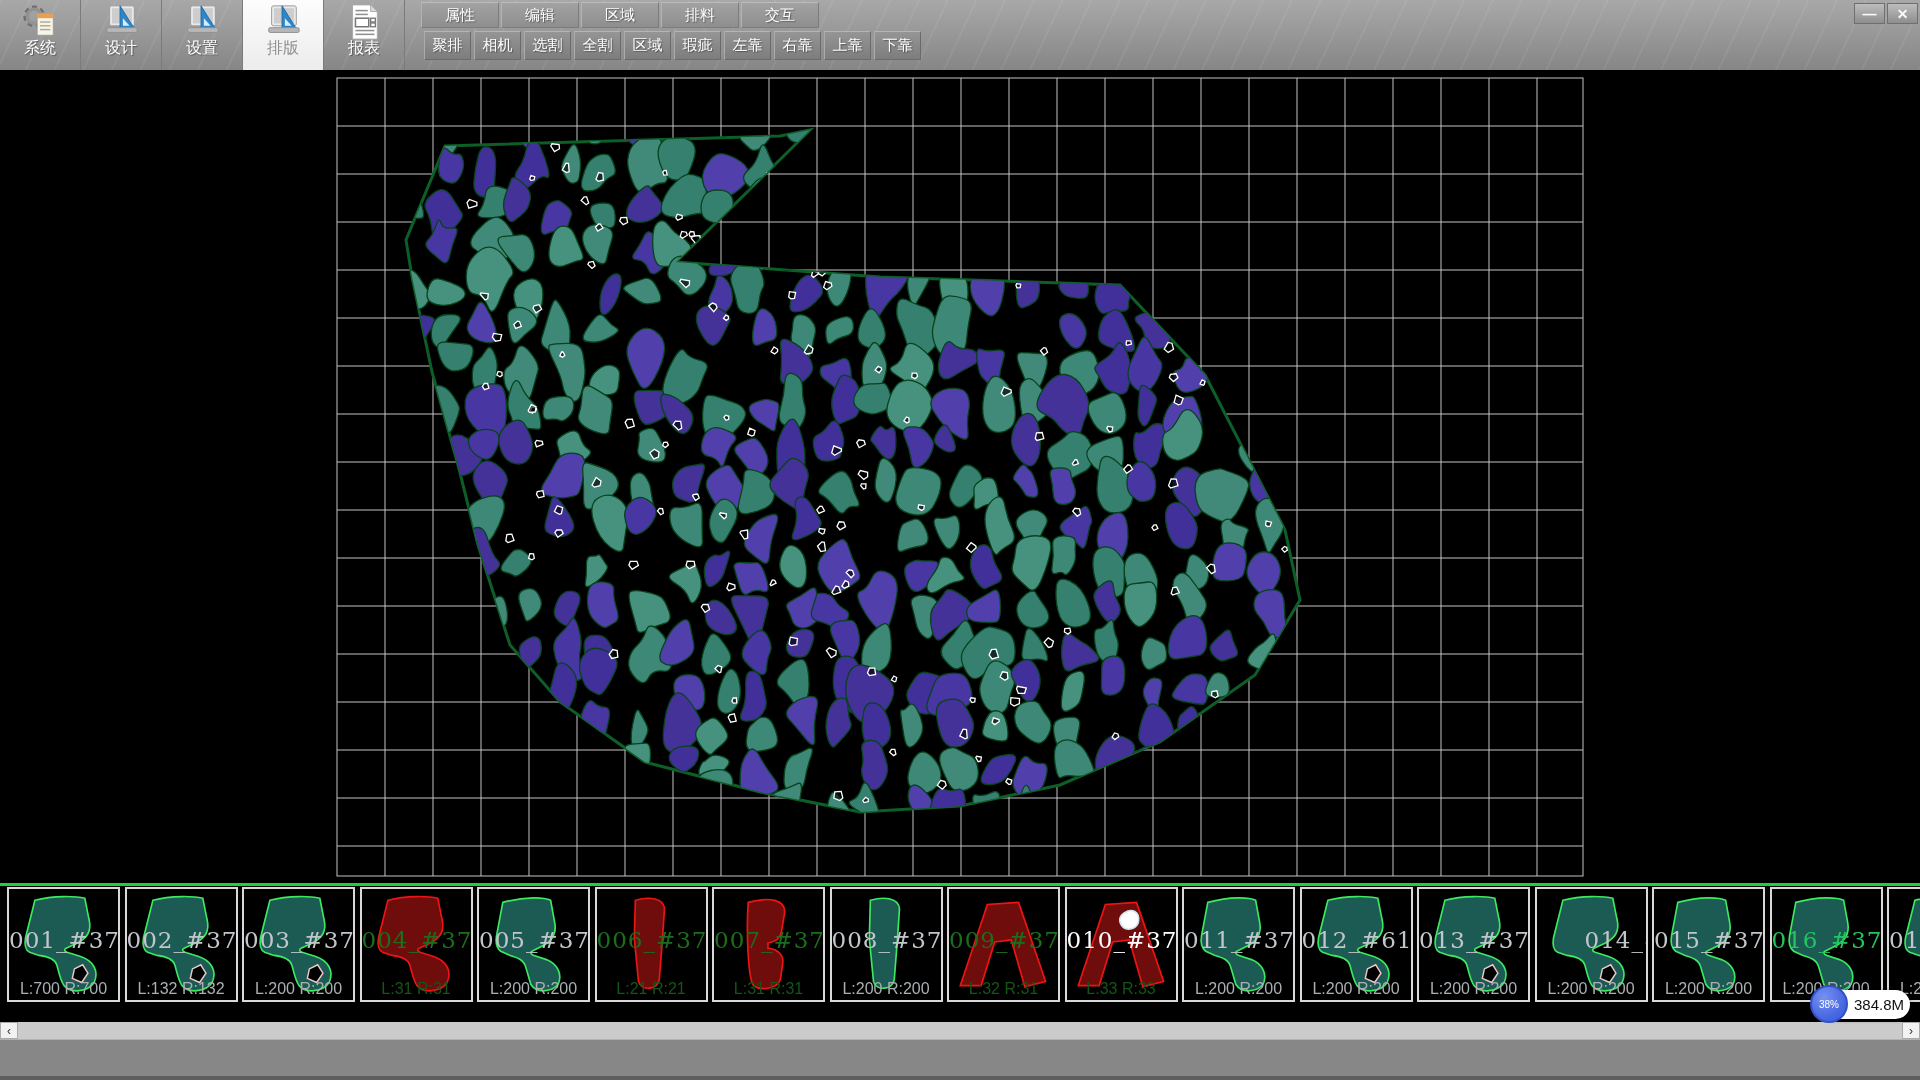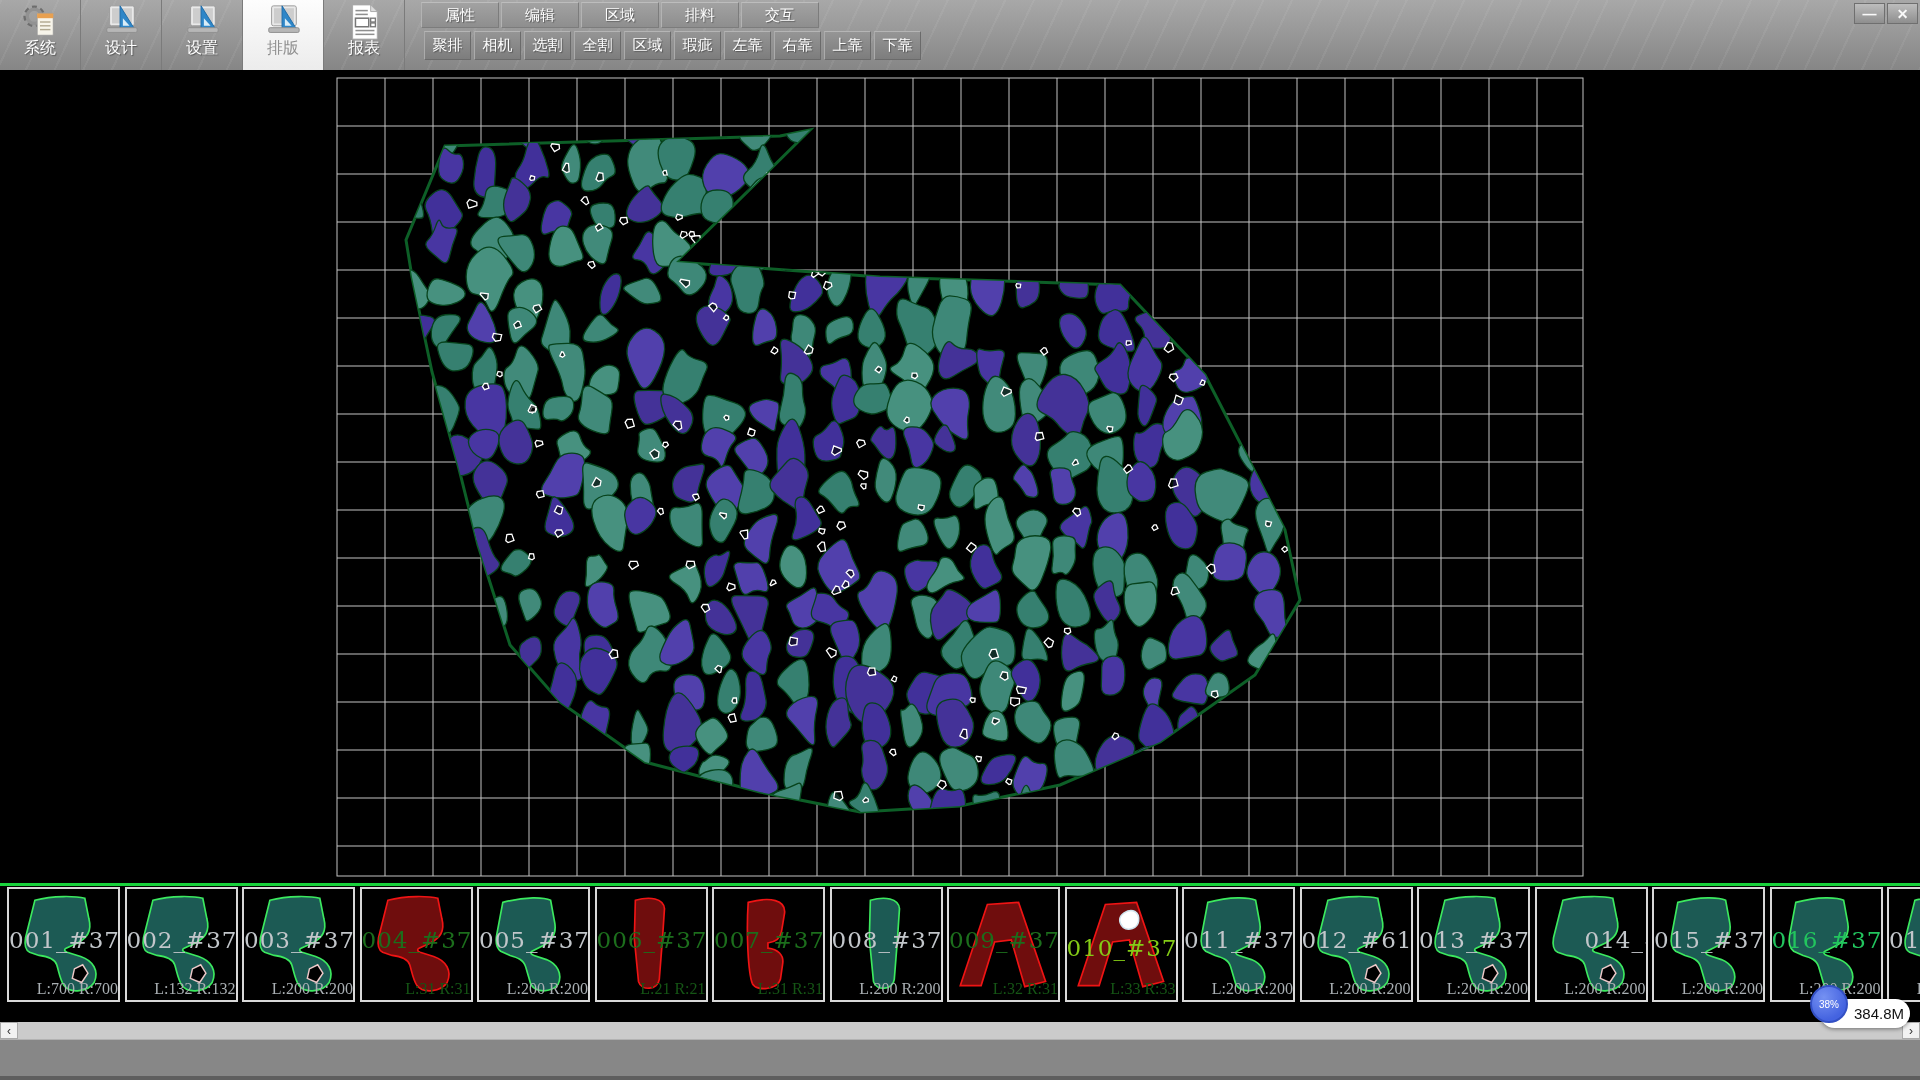--- a/index.html
+++ b/index.html
@@ -39,35 +39,35 @@
   #canvasArea{position:absolute;left:0;top:70px;width:1920px;height:813px;background:#000;}
 
   
   #thumbStrip{position:absolute;left:0;top:883px;width:1920px;height:139px;background:#000;}
   #stripLine{position:absolute;left:0;top:0;width:1920px;height:3px;background:#19d23c;}
   .thumb{position:absolute;top:4px;width:113px;height:115px;background:#000;
     border:2px solid #d9d9d9;box-sizing:border-box;overflow:hidden;}
   .thumb svg{position:absolute;left:3px;top:2px;}
   .tName{position:absolute;left:0;top:38px;width:100%;text-align:left;
     font-family:"DejaVu Serif", serif;font-size:23px;letter-spacing:1px;}
-  .tSize{position:absolute;left:0;bottom:2px;width:100%;text-align:right;
-    font-family:Liberation Serif, serif;font-size:16px;}
+  .tSize{position:absolute;left:0;bottom:2px;width:100%;text-align:center;
+    font-family:Liberation Sans, sans-serif;font-size:16px;}
 
   
   #hscroll{position:absolute;left:0;top:1022px;width:1920px;height:17px;background:#cbcbcb;}
   .scrBtn{position:absolute;top:0;width:18px;height:17px;background:#f2f2f2;border:1px solid #aaa;
     box-sizing:border-box;color:#333;font-size:12px;line-height:14px;text-align:center;padding:0;}
   #scrL{left:0;} #scrR{right:0;}
   #statusBar{position:absolute;left:0;top:1039px;width:1920px;height:41px;background:#878787;
     border-top:1px solid #b2b2b2;box-sizing:border-box;}
   #statusBar:after{content:"";position:absolute;left:0;bottom:0;width:100%;height:4px;background:#5e5e5e;}
 
   
   #badge{position:absolute;left:1810px;top:985px;z-index:10;}
-  #badgePill{position:absolute;left:10px;top:14px;width:90px;height:29px;border-radius:15px;
+  #badgePill{position:absolute;left:10px;top:5px;width:90px;height:29px;border-radius:15px;
     background:#fff;box-shadow:0 1px 4px rgba(0,0,0,.45);display:flex;align-items:center;}
   #badgeMem{margin-left:34px;font-size:15px;color:#111;}
   #badgeCircle{position:absolute;left:0;top:0;width:38px;height:38px;border-radius:50%;
     background:radial-gradient(circle at 35% 30%,#7591f2,#4463e0 70%);border:2px solid #3350c4;
     box-sizing:border-box;display:flex;align-items:center;justify-content:center;
     color:#fff;font-size:10px;}
 </style>
 </head>
 <body>
 
@@ -824,21 +824,21 @@
             <path d="M8,90 L34,12 L64,10 L90,86 L70,91 L57,46 L41,48 L28,90 Z" fill="#6f0d0d" stroke="#ef1414" stroke-width="1.6"></path>
           </svg>
           <div class="tName" style="color: rgb(28, 110, 28);">009_#37</div>
           <div class="tSize" style="color: rgb(21, 85, 21);">L:32 R:31</div>
         </div>
         <div class="thumb" style="left: 1064.5px;">
           <svg width="104" height="106" viewBox="0 0 100 100">
             <path d="M8,90 L34,12 L64,10 L90,86 L70,91 L57,46 L41,48 L28,90 Z" fill="#6f0d0d" stroke="#ef1414" stroke-width="1.6"></path>
             <path d="M52,20 C60,15 67,19 66,28 C65,35 56,38 51,34 C47,30 46,24 52,20 Z" fill="#ffffff" stroke="#cfe4ee" stroke-width="1.4"></path>
           </svg>
-          <div class="tName" style="color: #84cc16; margin-top: 8px;">010_#37</div>
+          <div class="tName" style="color: #ffffff;">010_#37</div>
           <div class="tSize" style="color: rgb(21, 85, 21);">L:33 R:33</div>
         </div>
         <div class="thumb" style="left: 1182px;">
           <svg width="104" height="106" viewBox="0 0 100 100">
             <path d="M20,10 C42,4 60,5 66,8 L70,30 C72,42 66,48 58,52 L48,57 C46,58 47,60 50,61 L62,65 C72,69 78,79 73,89 C66,97 52,97 47,89 L42,72 C40,65 34,63 27,61 L18,57 C14,54 13,48 14,42 Z" fill="#1c5a54" stroke="#3ce95f" stroke-width="1.6"></path>
           </svg>
           <div class="tName" style="color: rgb(194, 198, 202);">011_#37</div>
           <div class="tSize" style="color: rgb(169, 175, 179);">L:200 R:200</div>
         </div>
         <div class="thumb" style="left: 1299.5px;">

